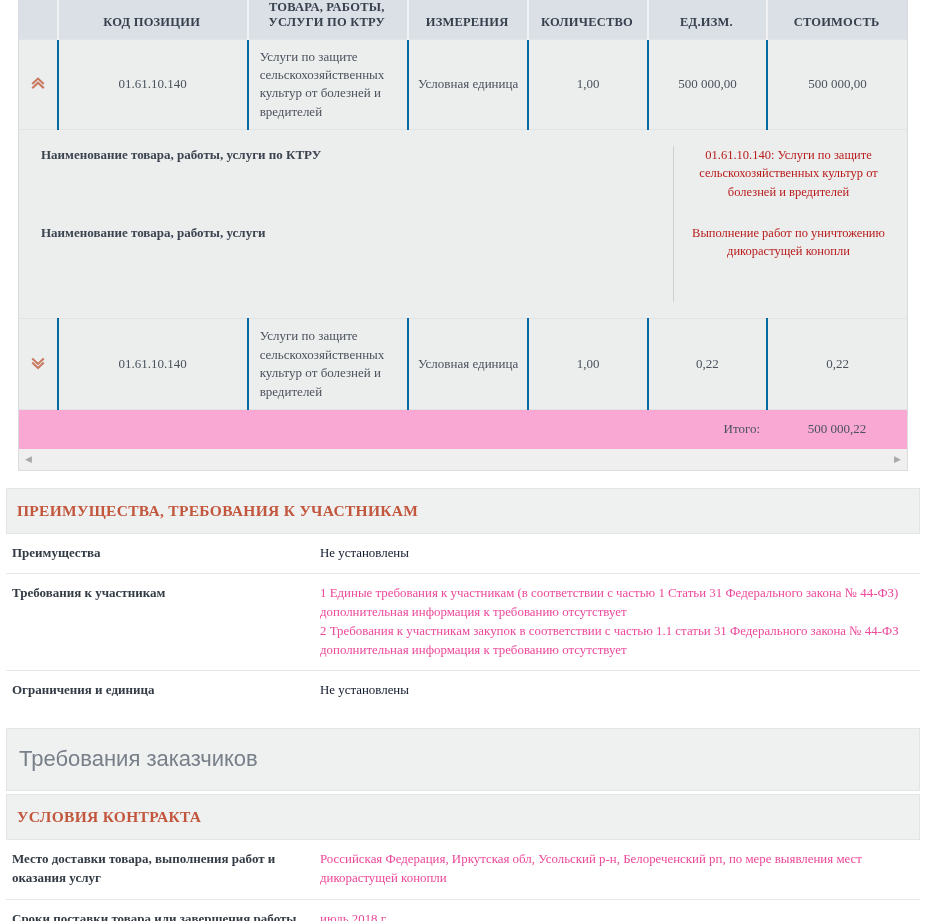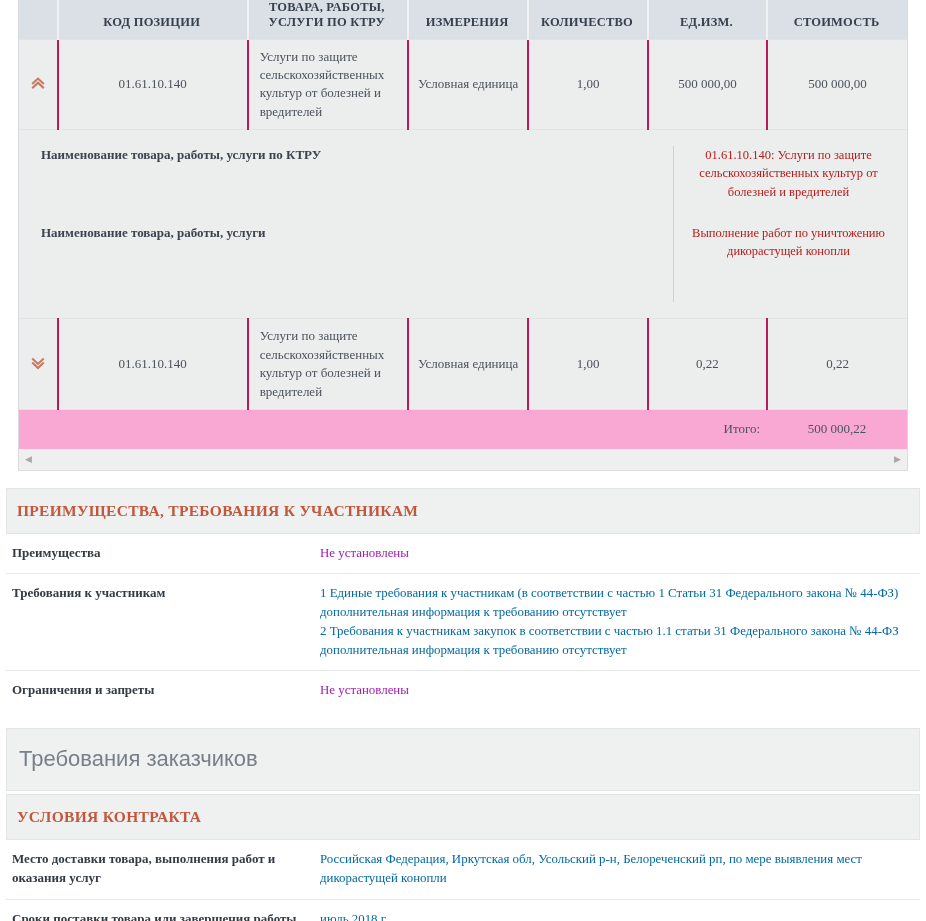--- a/index.html
+++ b/index.html
@@ -41,21 +41,21 @@
     vertical-align: bottom;
     padding: 0 8px 9px 6px;
     border-right: 2px solid #f0f1f2;
     line-height: 1.18;
   }
   thead th:last-child { border-right: none; }
   thead tr { height: 32px; }
 
   tbody td {
     background: #eceded;
-    border-right: 2px solid #be185d;
+    border-right: 2px solid #0369a1;
     border-bottom: 1px solid #e1e3e5;
     border-top: 1px solid #e1e3e5;
     font-size: 13px;
     color: #4a525c;
     text-align: center;
     vertical-align: middle;
     padding: 8px 7px;
     line-height: 1.42;
   }
   tbody td:last-child { border-right: none; }
@@ -124,23 +124,23 @@
   .info-row {
     display: flex; border-bottom: 1px solid #e7e8e9;
     padding: 10px 4px 11px 4px; background: #ffffff;
   }
   .info-row:last-child { border-bottom: none; }
   .info-label {
     flex: 0 0 310px; font-weight: bold; font-size: 13px;
     color: #333b45; line-height: 1.45; padding-left: 2px;
   }
   .info-value {
-    flex: 1 1 auto; font-size: 12.9px; color: #0369a1; line-height: 1.45;
-  }
-  .info-value.muted { color: #a21caf; }
+    flex: 1 1 auto; font-size: 12.9px; color: #ec4899; line-height: 1.45;
+  }
+  .info-value.muted { color: #0f172a; }
   .gap { height: 17px; background: #ffffff; }
   .gap-sm { height: 3px; background: #ffffff; }
 </style>
 </head>
 <body>
 
 <div class="page">
 
   <div class="table-block">
     <table class="ktru">
@@ -248,21 +248,21 @@
 
     <div class="info-row">
       <div class="info-label">Требования к участникам</div>
       <div class="info-value" style="white-space: pre-line;">1 Единые требования к участникам (в соответствии с частью 1 Статьи 31 Федерального закона № 44-ФЗ)
 дополнительная информация к требованию отсутствует
 2 Требования к участникам закупок в соответствии с частью 1.1 статьи 31 Федерального закона № 44-ФЗ
 дополнительная информация к требованию отсутствует</div>
     </div>
 
     <div class="info-row">
-      <div class="info-label">Ограничения и запреты</div>
+      <div class="info-label">Ограничения и единица</div>
       <div class="info-value muted">Не установлены</div>
     </div>
   </div>
 
   <div class="gap"></div>
 
   <div class="section">
     <div class="sec-head tall">
       <span class="title-gray">Требования заказчиков</span>
     </div>

